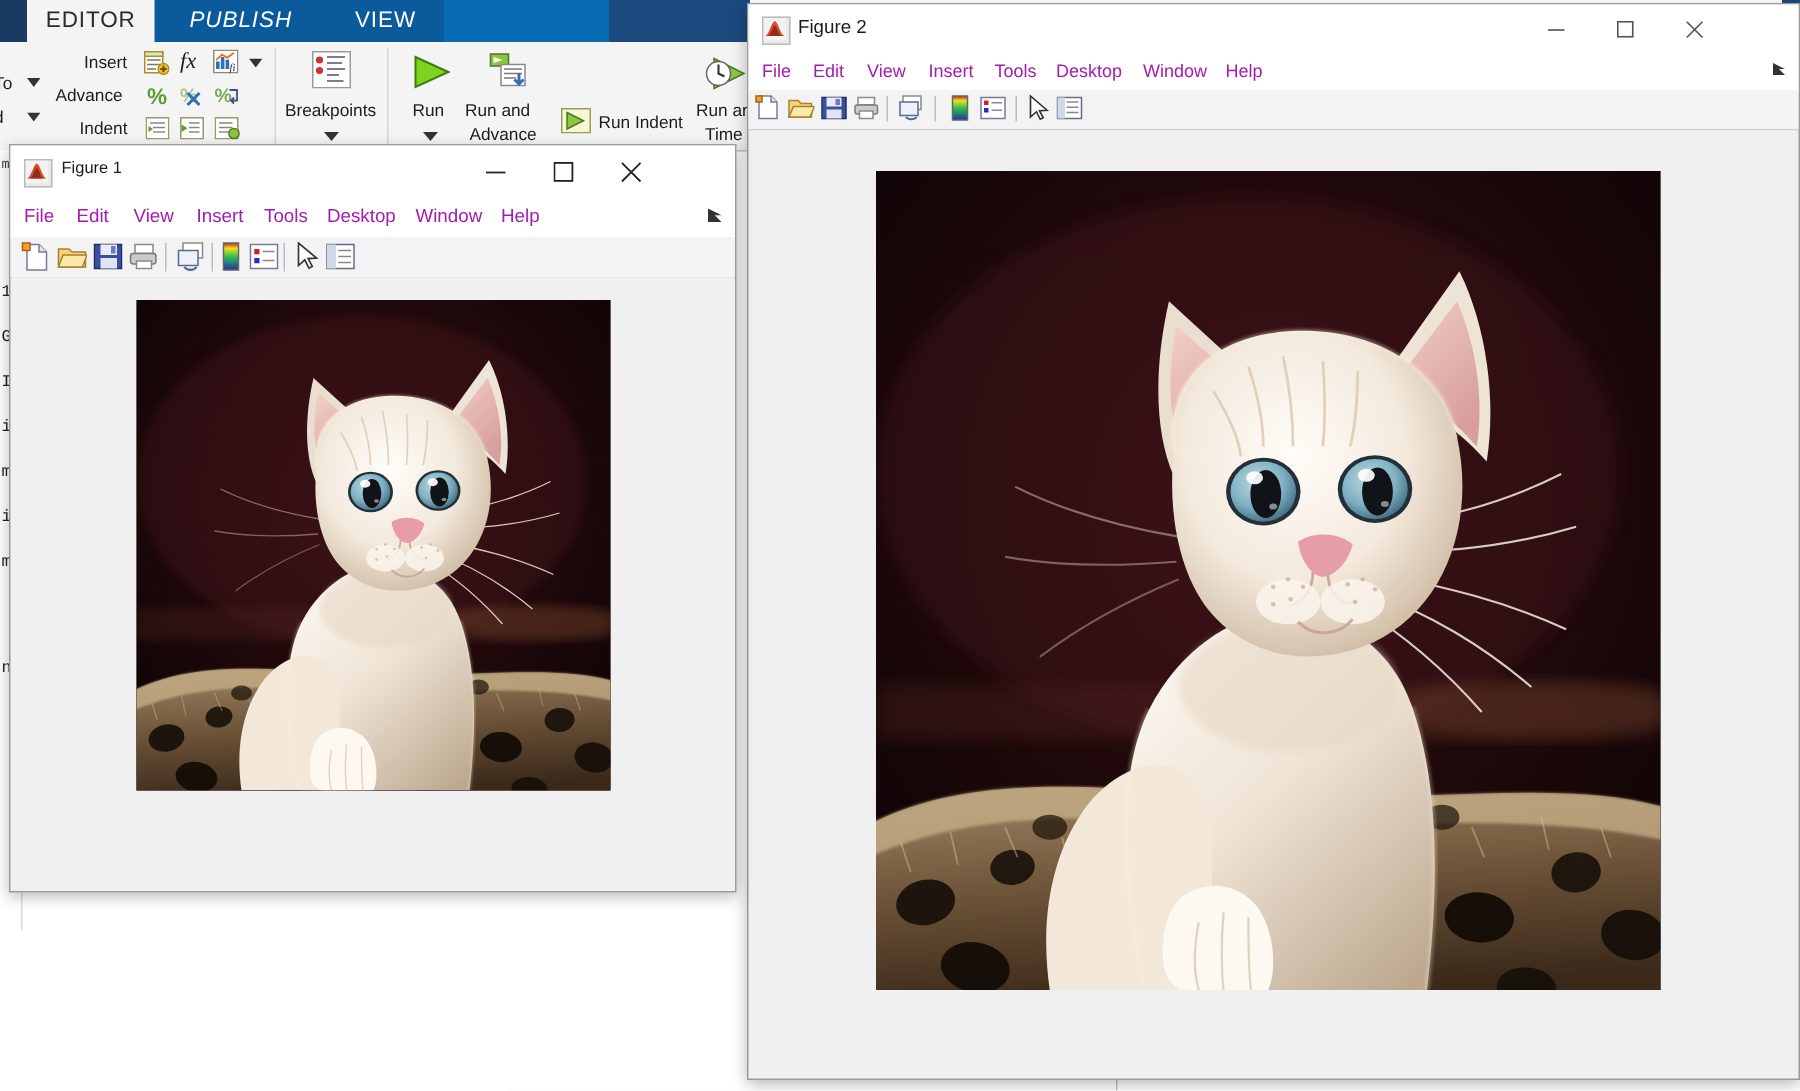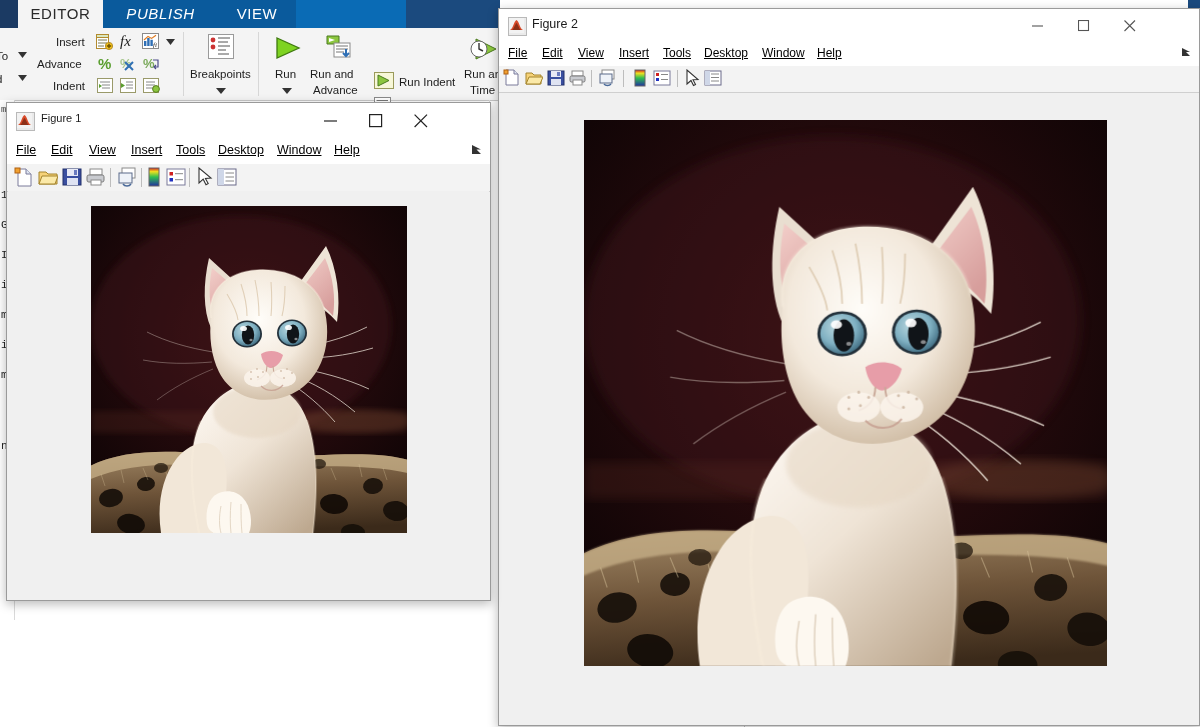--- a/index.html
+++ b/index.html
@@ -26,29 +26,29 @@
   .ribbon{position:absolute;left:0;top:28px;width:500px;height:72px;background:#f4f4f4;
           border-bottom:1px solid #c8c8c8;}
   .rb-txt{position:absolute;font-size:11.5px;color:#1c1c1c;white-space:nowrap;}
   .rb-sep{position:absolute;top:4px;width:1px;height:64px;background:#d7d7d7;}
 
   .ico{position:absolute;}
   .ico svg{display:block;}
 
   
   .figwin{position:absolute;background:#f0f0f0;border:1px solid #9a9a9a;
-          box-shadow:0 3px 10px rgba(0,0,0,.28);margin-top:6px;}
+          box-shadow:0 3px 10px rgba(0,0,0,.28);}
   .figwin .titlebar{position:absolute;left:0;top:0;right:0;height:33px;background:#ffffff;}
   .figwin .title-ico{position:absolute;left:9px;top:8px;width:17px;height:17px;
         background:#eaeaea;border:1px solid #b9b9b9;}
   .figwin .title-text{position:absolute;top:8px;font-size:12.5px;color:#1b1b1b;}
   .wbtn{position:absolute;top:0;width:46px;height:33px;cursor:default;}
   .wbtn svg{position:absolute;left:50%;top:50%;transform:translate(-50%,-50%);}
   .menubar{position:absolute;left:0;right:0;height:24px;background:#ffffff;border-bottom:1px solid #ebebeb;}
-  .menu-item{position:absolute;top:4px;font-size:12px;color:#000000;white-space:nowrap;text-decoration:underline;}
+  .menu-item{position:absolute;top:4px;font-size:12px;color:#a21caf;white-space:nowrap;}
   .menu-arrow{position:absolute;top:5px;font-size:11px;color:#333;}
   .toolbar{position:absolute;left:0;right:0;height:26px;background:#f3f3f3;border-bottom:1px solid #cfcfcf;}
   .tb-sep{position:absolute;top:4px;width:1px;height:17px;background:#bdbdbd;}
   .fig-canvas{position:absolute;background:#ffffff;overflow:hidden;}
 
   
   .kitten{position:absolute;overflow:hidden;background:#120506;}
 </style>
 </head>
 <body>

